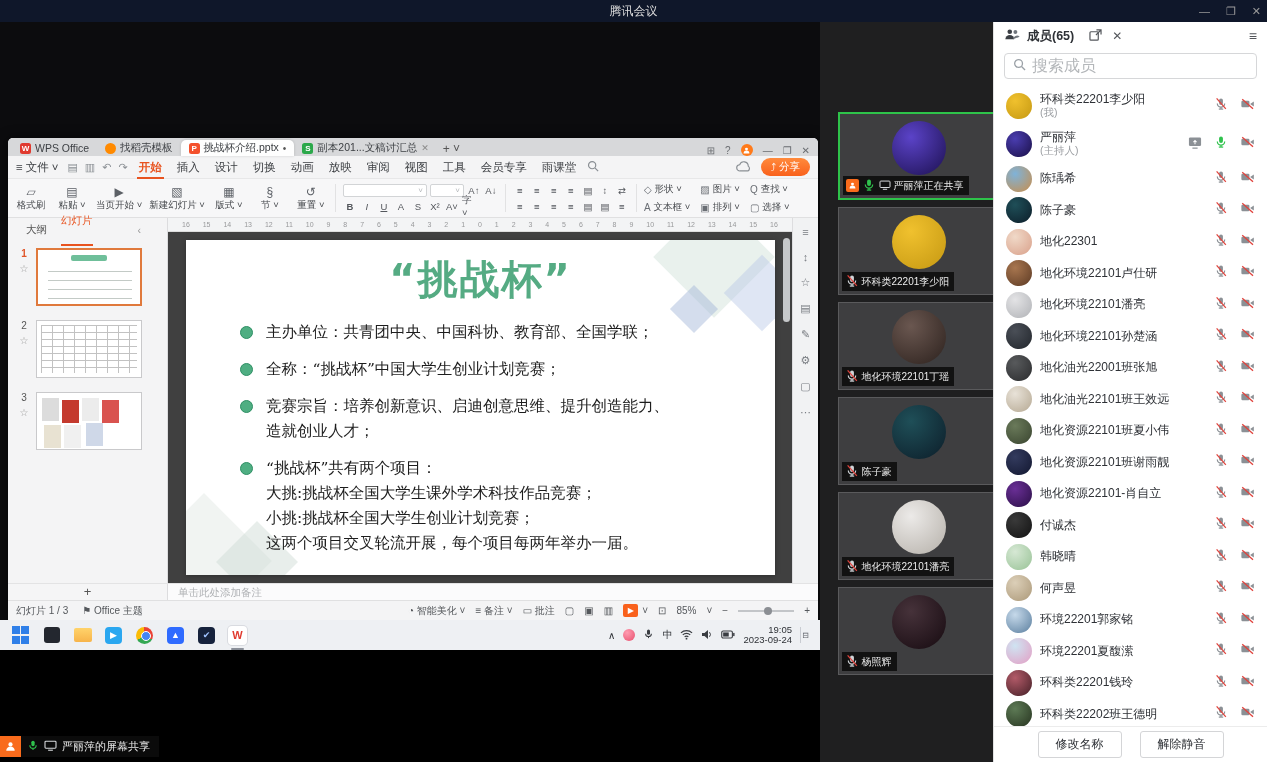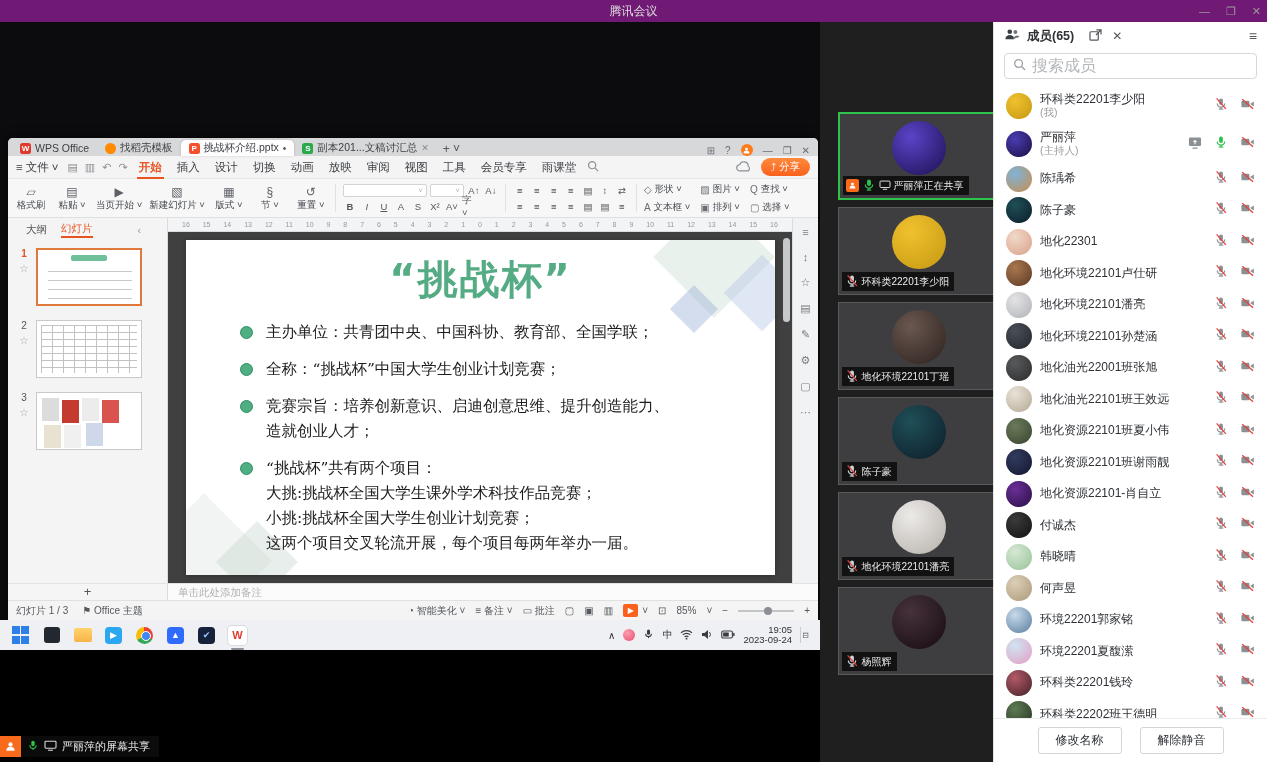--- a/index.html
+++ b/index.html
@@ -1,19 +1,19 @@
 <!DOCTYPE html>
 <html><head>
 <meta charset="utf-8">
 <style>
 *{box-sizing:border-box;margin:0;padding:0}
 html,body{width:1267px;height:762px;overflow:hidden;background:#000;font-family:"Liberation Sans",sans-serif;-webkit-font-smoothing:antialiased}
 #stage{position:relative;width:1267px;height:762px;background:#000}
 
-#titlebar{position:absolute;left:0;top:0;width:1267px;height:22px;background:#701a75;color:#ddd}
+#titlebar{position:absolute;left:0;top:0;width:1267px;height:22px;background:#0f172a;color:#ddd}
 #titlebar .tl{position:absolute;left:0;right:0;top:0;height:22px;line-height:22px;text-align:center;font-size:12px}
 #titlebar .wc{position:absolute;right:6px;top:0;height:22px;display:flex;align-items:center;gap:16px;color:#9a9a9a;font-size:11px}
 
 #share{position:absolute;left:0;top:22px;width:820px;height:740px;background:#000}
 #desktop{position:absolute;left:0;top:0;width:820px;height:628px;background:#0c0c0e}
 
 #wps{position:absolute;left:8px;top:116px;width:810px;height:482px;background:#fff;border-radius:5px 5px 0 0;box-shadow:0 0 12px rgba(0,0,0,.6);font-size:11px}
 .wtabbar{height:18px;background:#d7d8da;border-radius:5px 5px 0 0;display:flex;align-items:flex-end;padding:0 4px;color:#3c3f43}
 .wtab{display:flex;align-items:center;gap:4px;height:16px;padding:0 8px;font-size:10.5px;white-space:nowrap}
 .wtab.active{background:#fefefe;border-radius:5px 5px 0 0;box-shadow:0 0 3px rgba(0,0,0,.15)}
@@ -44,21 +44,21 @@
 .selbox.sm{width:34px}
 .fg{width:14px;height:13px;display:inline-flex;align-items:center;justify-content:center;color:#54575c;font-size:9.5px;border-radius:2px}
 .pairs{display:flex;gap:10px}
 .pcol{display:flex;flex-direction:column;gap:5px}
 .pbtn{display:flex;align-items:center;gap:3px;font-size:9.5px;color:#46494d}
 .pico{font-size:10px;color:#6a6e74}
 
 .wbody{height:365px;display:flex}
 .thumbs{width:160px;background:#f4f4f5;border-right:1px solid #dcdcde;position:relative;font-size:10px;color:#555}
 .ttabs{height:24px;display:flex;align-items:center;gap:14px;padding:0 18px;font-size:10.5px}
-.ttab.active{color:#e8531f;border-bottom:2px solid #e8531f;padding-bottom:0}
+.ttab.active{color:#e8531f;border-bottom:2px solid #e8531f;padding-bottom:16px}
 .tcol{position:absolute;left:0;top:30px;right:0;display:flex;flex-direction:column;gap:14px}
 .titem{display:flex;gap:4px;padding-left:8px}
 .tnum{width:16px;text-align:center;font-size:10px;color:#555;display:flex;flex-direction:column;gap:4px;align-items:center}
 .tnum .star{color:#9a9a9a;font-size:10px}
 .titem.sel .tn{color:#e0562a;font-weight:bold}
 .thumb{width:106px;height:58px;background:#fff;border:1px solid #c9c9cb;position:relative;overflow:hidden}
 .titem.sel .thumb{border:2px solid #e0793c}
 .t1::before{content:"";position:absolute;left:32%;top:5px;width:36%;height:6px;background:#6fbf9a;border-radius:2px}
 .t1::after{content:"";position:absolute;left:10px;top:17px;right:8px;height:34px;background:repeating-linear-gradient(#fff 0 4px,#c3cac6 4px 5px,#fff 5px 9px)}
 .t2::after{content:"";position:absolute;inset:4px;background:repeating-linear-gradient(90deg,#c2c2c2 0 1px,transparent 1px 11px),repeating-linear-gradient(#c2c2c2 0 1px,transparent 1px 7px)}
@@ -133,21 +133,21 @@
 .searchwrap input{border:none;outline:none;flex:1;font-size:16px;font-family:inherit;color:#333}
 .searchwrap input::placeholder{color:#b4b7ba}
 .mlist{flex:1;overflow:hidden}
 .m-row{height:31.5px;display:flex;align-items:center;gap:8px;padding:0 12px}
 .m-row.tall{height:38px}
 .mav{width:26px;height:26px;border-radius:50%;flex:none}
 .mtxt{flex:1;min-width:0;line-height:13px}
 .mname{font-size:12px;color:#2e3136;white-space:nowrap;overflow:hidden;text-overflow:ellipsis}
 .msub{font-size:10.5px;color:#9a9da1}
 .micons{display:flex;align-items:center;gap:12px;flex:none}
-.pfoot{height:44px;border-top:1px solid #ececec;display:flex;align-items:center;justify-content:center;gap:18px}
+.pfoot{height:36px;border-top:1px solid #ececec;display:flex;align-items:center;justify-content:center;gap:18px}
 .fbtn{background:#fff;border:1px solid #d4d5d7;border-radius:3px;font-size:12px;color:#2e3136;padding:4px 17px;font-family:inherit}
 </style>
 </head>
 <body>
 
 <div id="stage">
 
   <div id="titlebar">
     <div class="tl">腾讯会议</div>
     <div class="wc">

